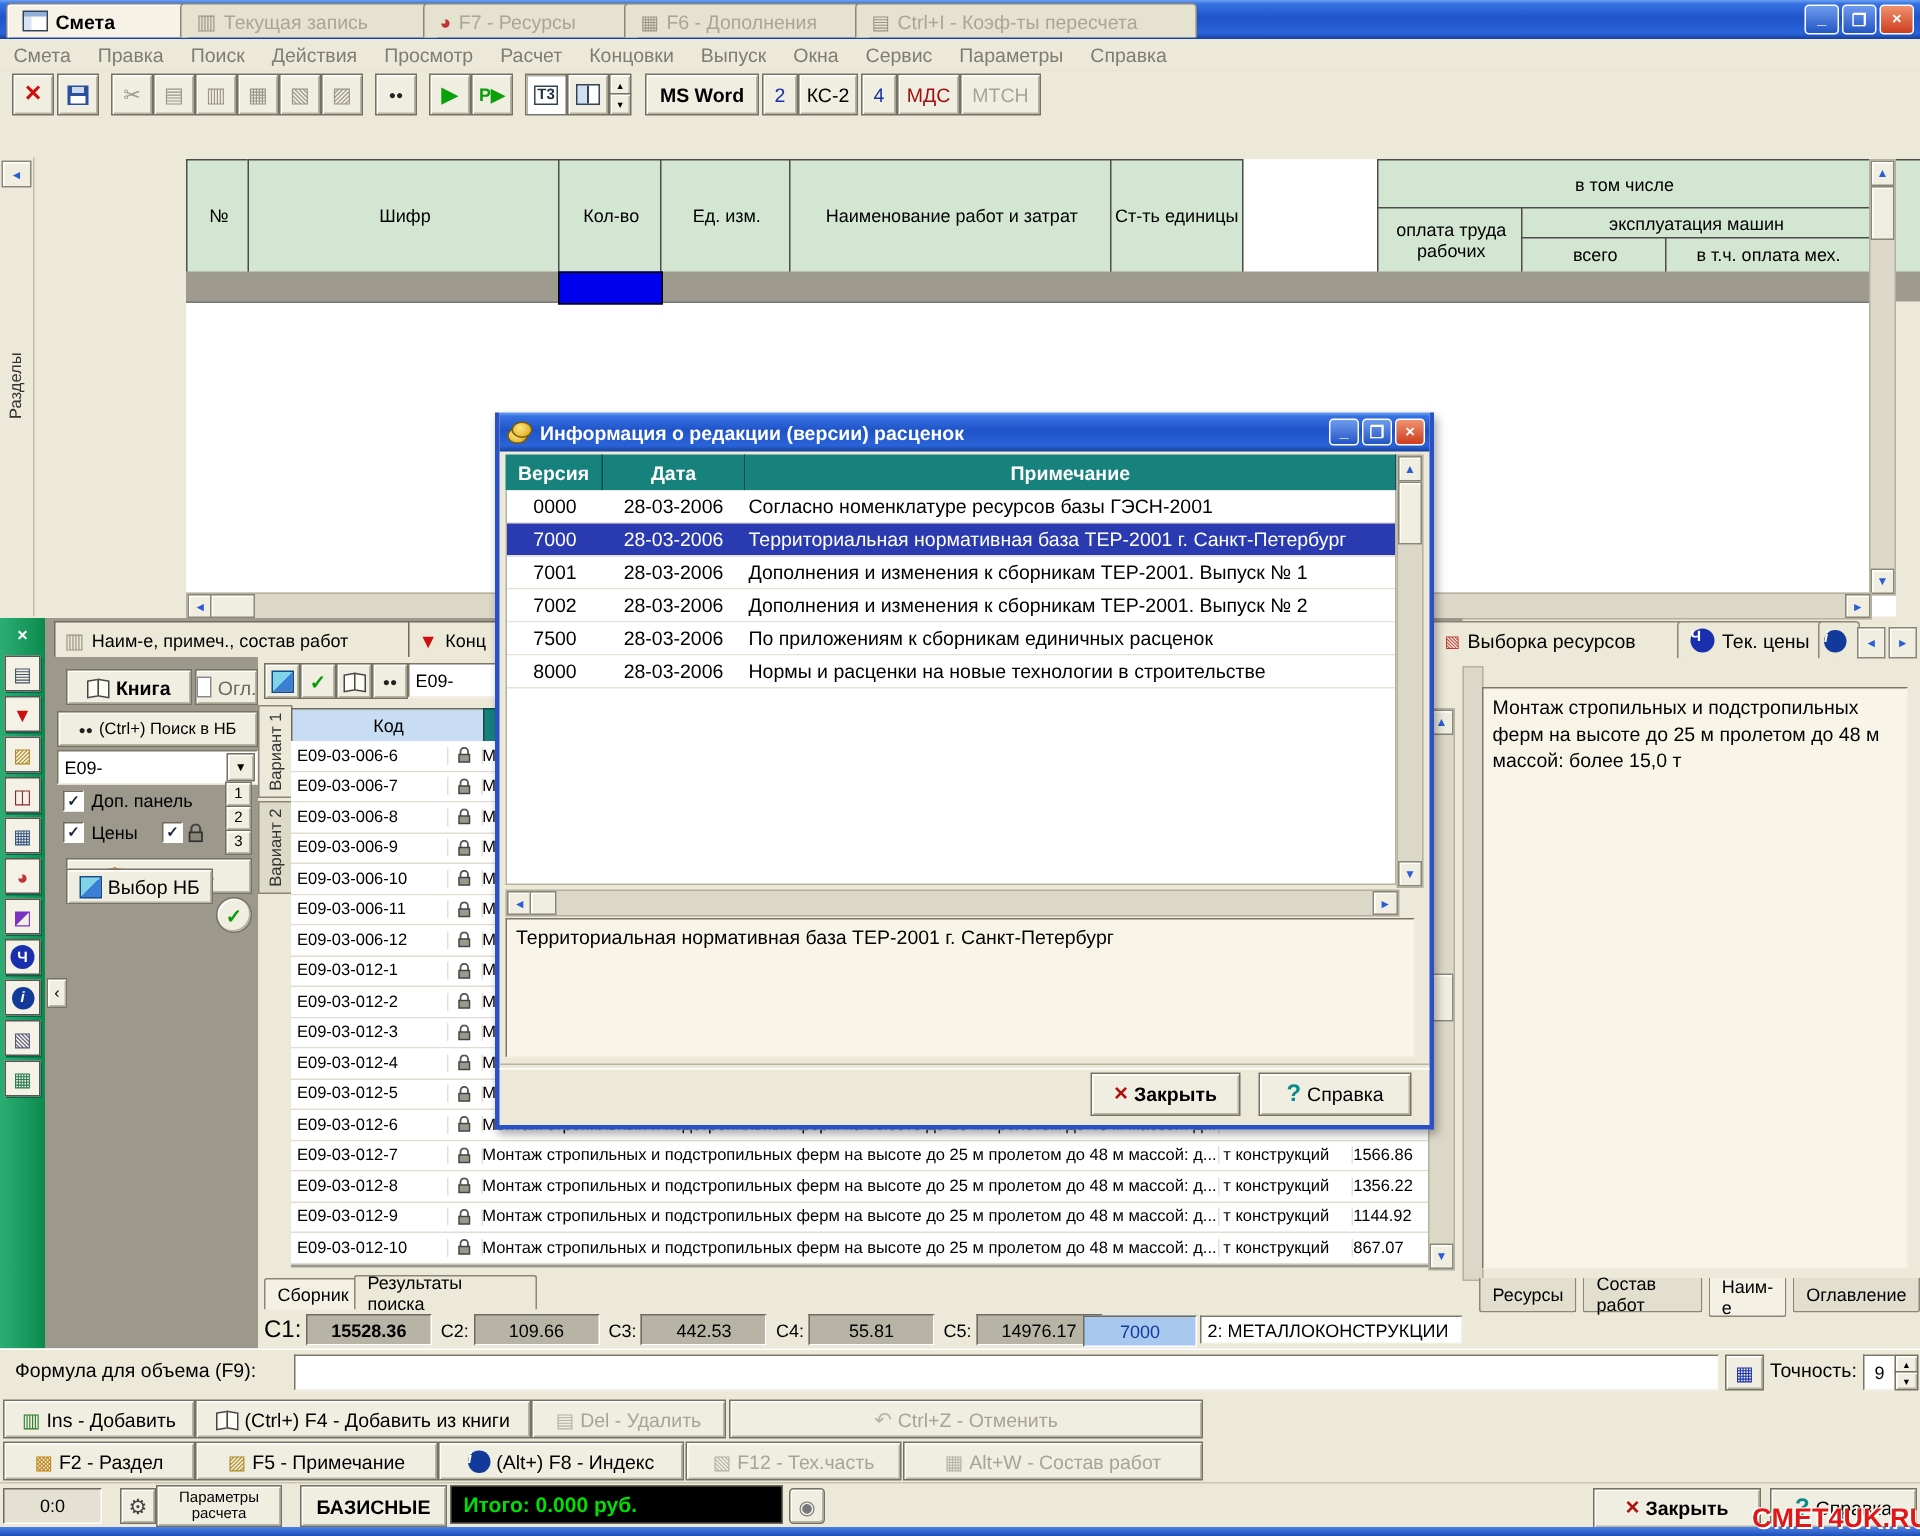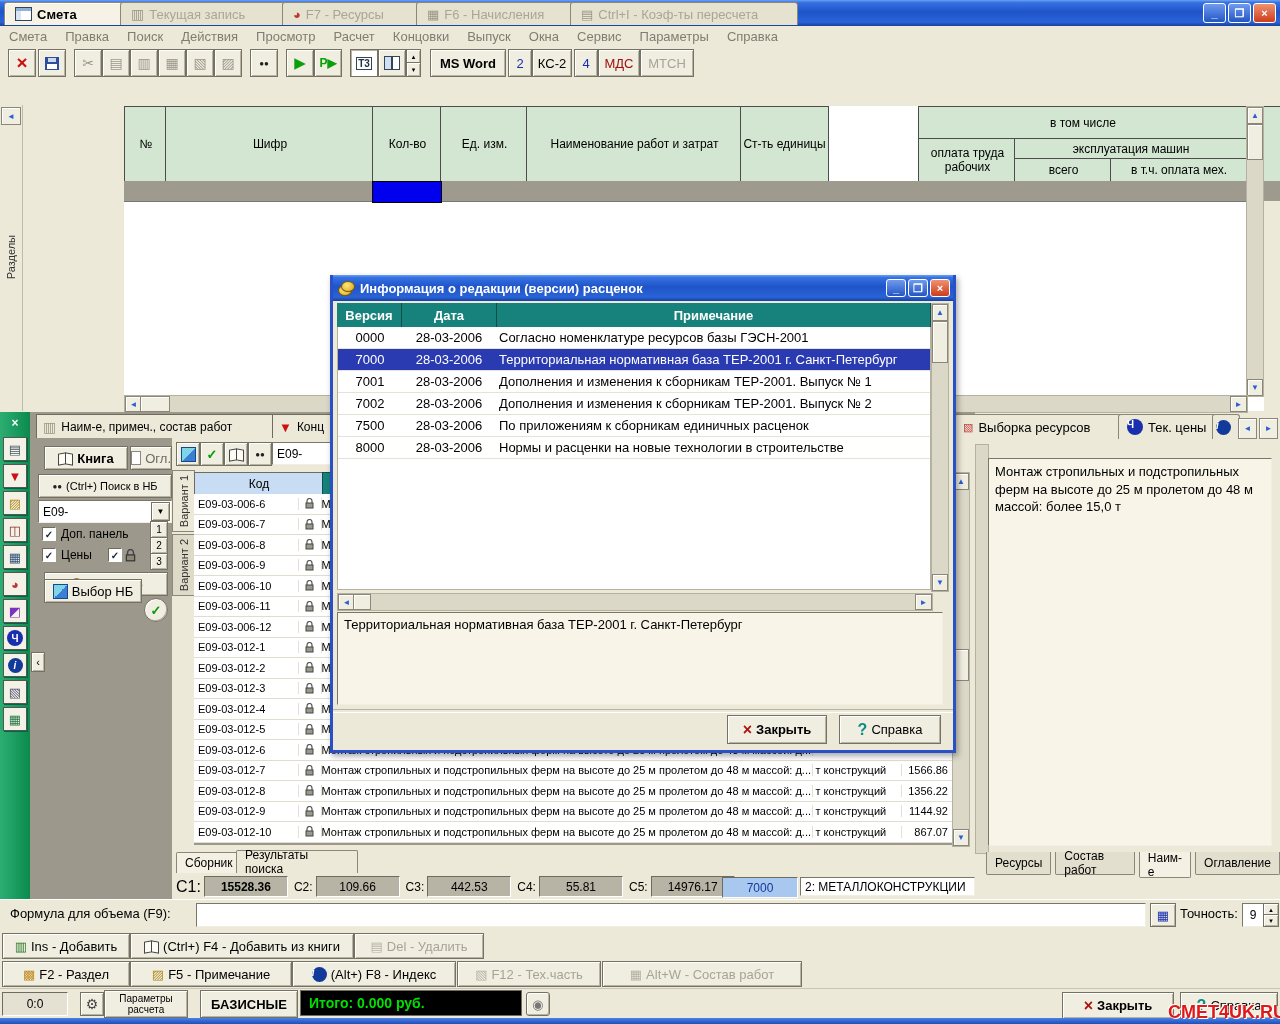--- a/index.html
+++ b/index.html
@@ -102,21 +102,21 @@
   
   .cat-hdr-code{background:#c8dcf4;border:1px solid #6f6c5e;display:flex;align-items:center;justify-content:center;font-size:12px;}
   .cat-hdr-rest{background:#17827b;border:1px solid #0d4f4a;}
   .crow{display:flex;height:19.5px;border-bottom:1px solid #e0ddd0;background:#fff;
         font-size:11px;align-items:center;white-space:nowrap;overflow:hidden;}
   .crow.sel{background:#9c998c;color:#fff;}
   .ccode{width:100px;padding-left:4px;overflow:hidden;border-right:1px solid #e4e1d4;}
   .clock2{width:22px;display:flex;justify-content:center;border-right:1px solid #e4e1d4;}
   .cname{width:492px;overflow:hidden;border-right:1px solid #e4e1d4;}
   .cunit{width:86px;padding-left:3px;overflow:hidden;border-right:1px solid #e4e1d4;}
-  .cval{width:46px;text-align:right;padding-right:4px;overflow:hidden;}
+  .cval{width:46px;text-align:left;padding-right:4px;overflow:hidden;}
   .btab{position:absolute;height:20px;border:1px solid #8a8778;border-bottom:none;border-radius:2px 2px 0 0;
     background:#ece9d8;display:flex;align-items:center;padding:0 8px;font-size:12px;}
   
   .rtab{position:absolute;top:414px;height:24px;border:1px solid #8a8778;border-bottom:none;
     border-radius:3px 3px 0 0;background:#ece9d8;display:flex;align-items:center;gap:5px;padding:0 8px;font-size:13px;}
   .rbtab{position:absolute;height:22px;border:1px solid #8a8778;border-top:none;border-radius:0 0 2px 2px;
     background:#e2dfcf;display:flex;align-items:center;padding:0 8px;font-size:12px;top:852px;}
   .rbtab.on{background:#f4f1e4;height:25px;top:850px;z-index:2;}
   
   .dialog{left:330px;top:275px;width:620px;height:475px;z-index:50;background:#ece9d8;
@@ -238,21 +238,21 @@
   <div class="vtab" style="left:120px;width:150px">
       <span class="gi gi-paste"></span>
       <span>Текущая запись</span>
     </div>
   <div class="vtab" style="left:282px;width:122px">
       <span class="gi gi-pie" style="color:#c03333">◕</span>
       <span>F7 - Ресурсы</span>
     </div>
   <div class="vtab" style="left:416px;width:142px">
       <span class="gi" style="color:#9b9787">▦</span>
-      <span>F6 - Начисления</span>
+      <span>F6 - Дополнения</span>
     </div>
   <div class="vtab" style="left:570px;width:206px">
       <span class="gi" style="color:#9b9787">▤</span>
       <span>Ctrl+I - Коэф-ты пересчета</span>
     </div>
 
   <div class="abs sections">
     <div class="sbbtn sb-lf" style="width:18px;height:16px;margin:2px auto"></div>
     <div class="vtext" style="position:absolute;top:130px;left:5px">Разделы</div>
   </div>
@@ -831,20 +831,24 @@
       <span>Ins - Добавить</span>
     </div>
   <div class="abs btn" style="left:130px;top:933px;width:222px;height:24px">
       <span class="bk"></span>
       <span>(Ctrl+) F4 - Добавить из книги</span>
     </div>
   <div class="abs btn dis" style="left:354px;top:933px;width:128px;height:24px">
       <span class="gi" style="color:#b5b2a2">▤</span>
       <span>Del - Удалить</span>
     </div>
+  <div class="abs btn dis" style="left:486px;top:933px;width:314px;height:24px">
+      <span class="gi gi-undo" style="color:#b5b2a2"></span>
+      <span>Ctrl+Z - Отменить</span>
+    </div>
   <div class="abs btn" style="left:2px;top:961px;width:126px;height:24px">
       <span class="gi" style="color:#c08a20">▩</span>
       <span>F2 - Раздел</span>
     </div>
   <div class="abs btn" style="left:130px;top:961px;width:160px;height:24px">
       <span class="gi" style="color:#b08a20">▨</span>
       <span>F5 - Примечание</span>
     </div>
   <div class="abs btn" style="left:292px;top:961px;width:162px;height:24px">
       <span class="gi-info">i</span>

